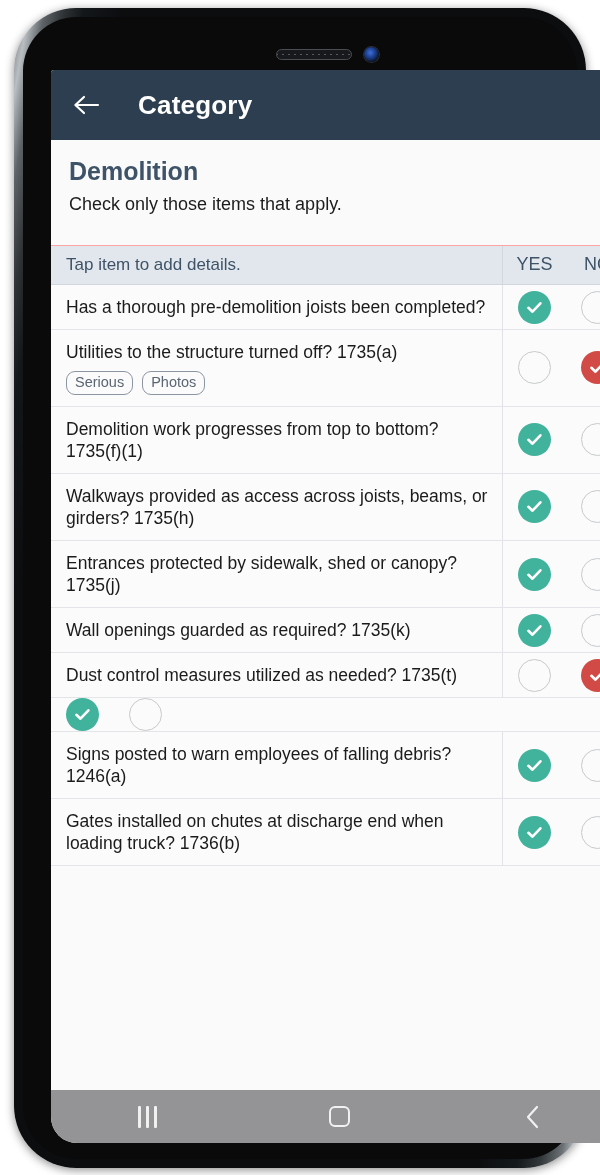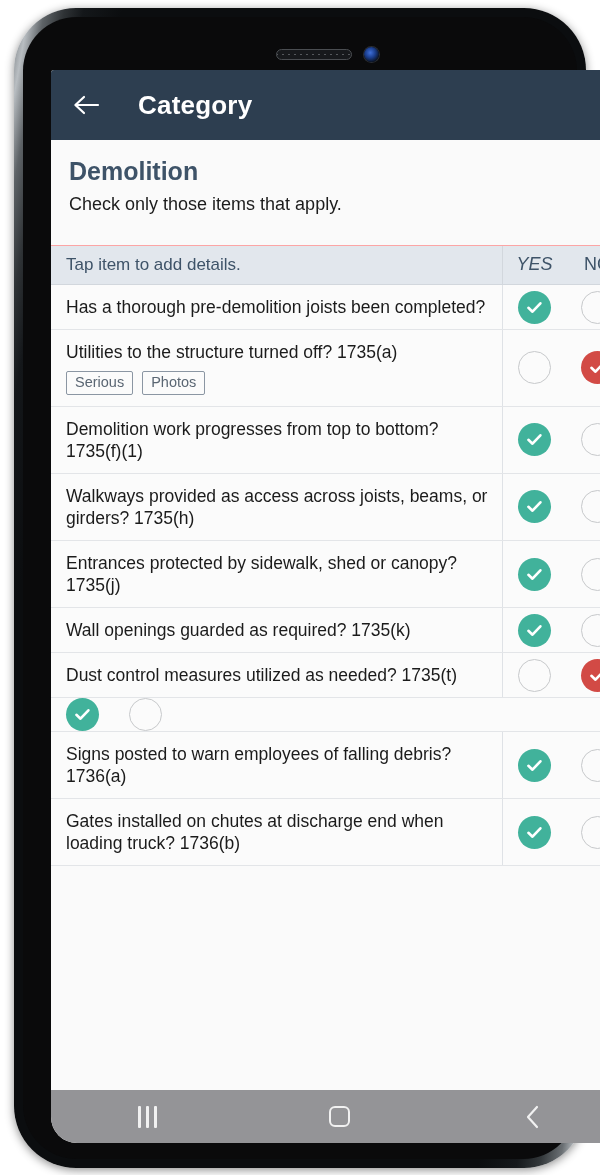--- a/index.html
+++ b/index.html
@@ -169,40 +169,40 @@
     color: #3e5368;
     line-height: 1.2;
   }
   .badges {
     margin-top: 8px;
     display: flex;
     gap: 9px;
   }
   .badge {
     border: 1px solid #8b96a3;
-    border-radius: 2px;
+    border-radius: 9px;
     color: #5a6673;
     font-size: 14.5px;
     padding: 2px 8px 3px 8px;
     line-height: 1.15;
     background: #fbfbfb;
     cursor: pointer;
   }
 
   .cell-ans {
     flex: 0 0 63px;
     display: flex;
     align-items: center;
     justify-content: center;
   }
   .row.header-row .cell-ans {
     color: #3e5368;
     font-size: 18px;
   }
-  .cell-yes { flex: 0 0 63px; font-style: italic; }
+  .cell-yes { flex: 0 0 63px; }
   .cell-no  { flex: 0 0 63px; }
 
   
   .mark {
     width: 33px;
     height: 33px;
     border-radius: 50%;
     box-sizing: border-box;
     display: flex;
     align-items: center;
@@ -407,21 +407,21 @@
                   <path d="M3.4 9.8 L7.5 13.7 L15.4 5.3" fill="none" stroke="#ffffff" stroke-width="2.6" stroke-linecap="round" stroke-linejoin="round"></path>
                 </svg>
               </span>
             </div>
             <div class="cell-ans cell-no">
               <span class="mark empty"></span>
             </div>
           </div>
           <div class="row">
             <div class="cell-item">
-              <div class="item-text">Signs posted to warn employees of falling debris? 1736(a)</div>
+              <div class="item-text">Signs posted to warn employees of falling debris? 1246(a)</div>
             </div>
             <div class="cell-ans cell-yes">
               <span class="mark yes-on">
                 <svg width="19" height="19" viewBox="0 0 19 19" aria-hidden="true">
                   <path d="M3.4 9.8 L7.5 13.7 L15.4 5.3" fill="none" stroke="#ffffff" stroke-width="2.6" stroke-linecap="round" stroke-linejoin="round"></path>
                 </svg>
               </span>
             </div>
             <div class="cell-ans cell-no">
               <span class="mark empty"></span>

